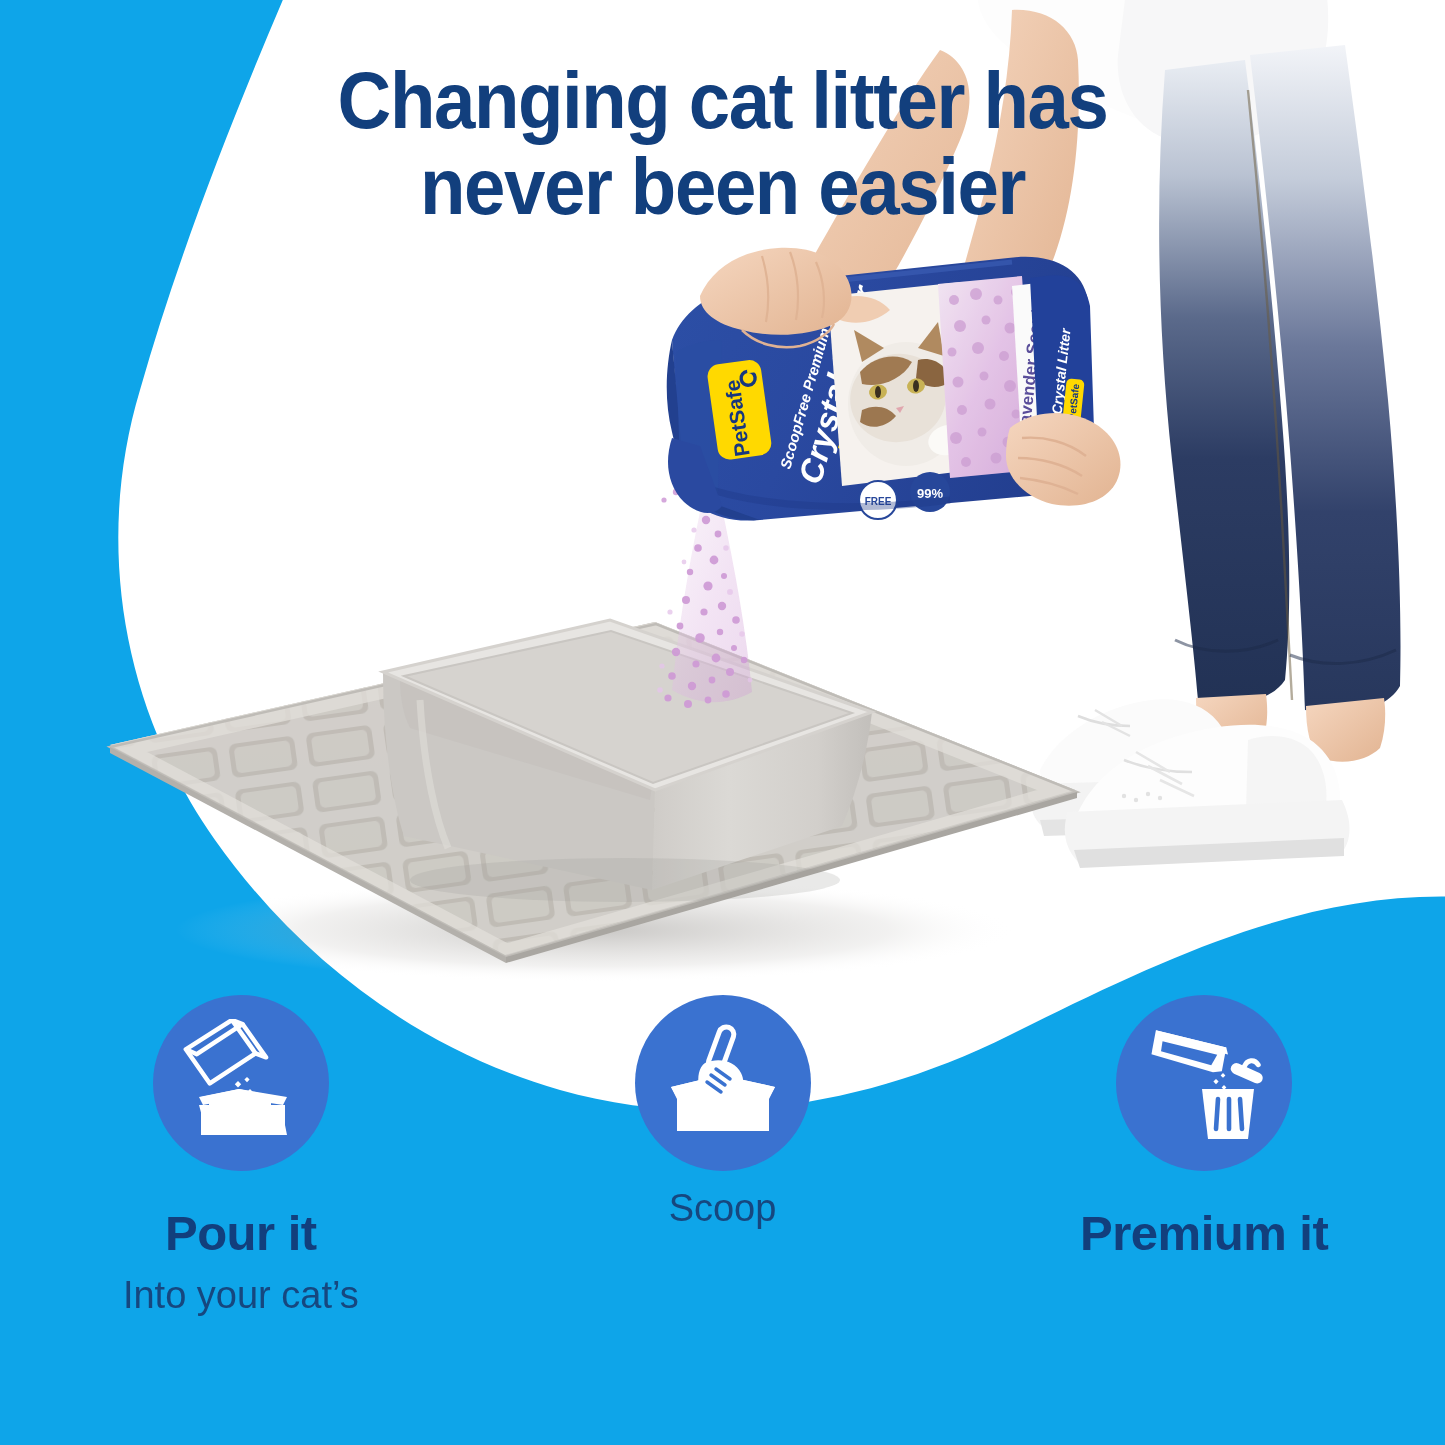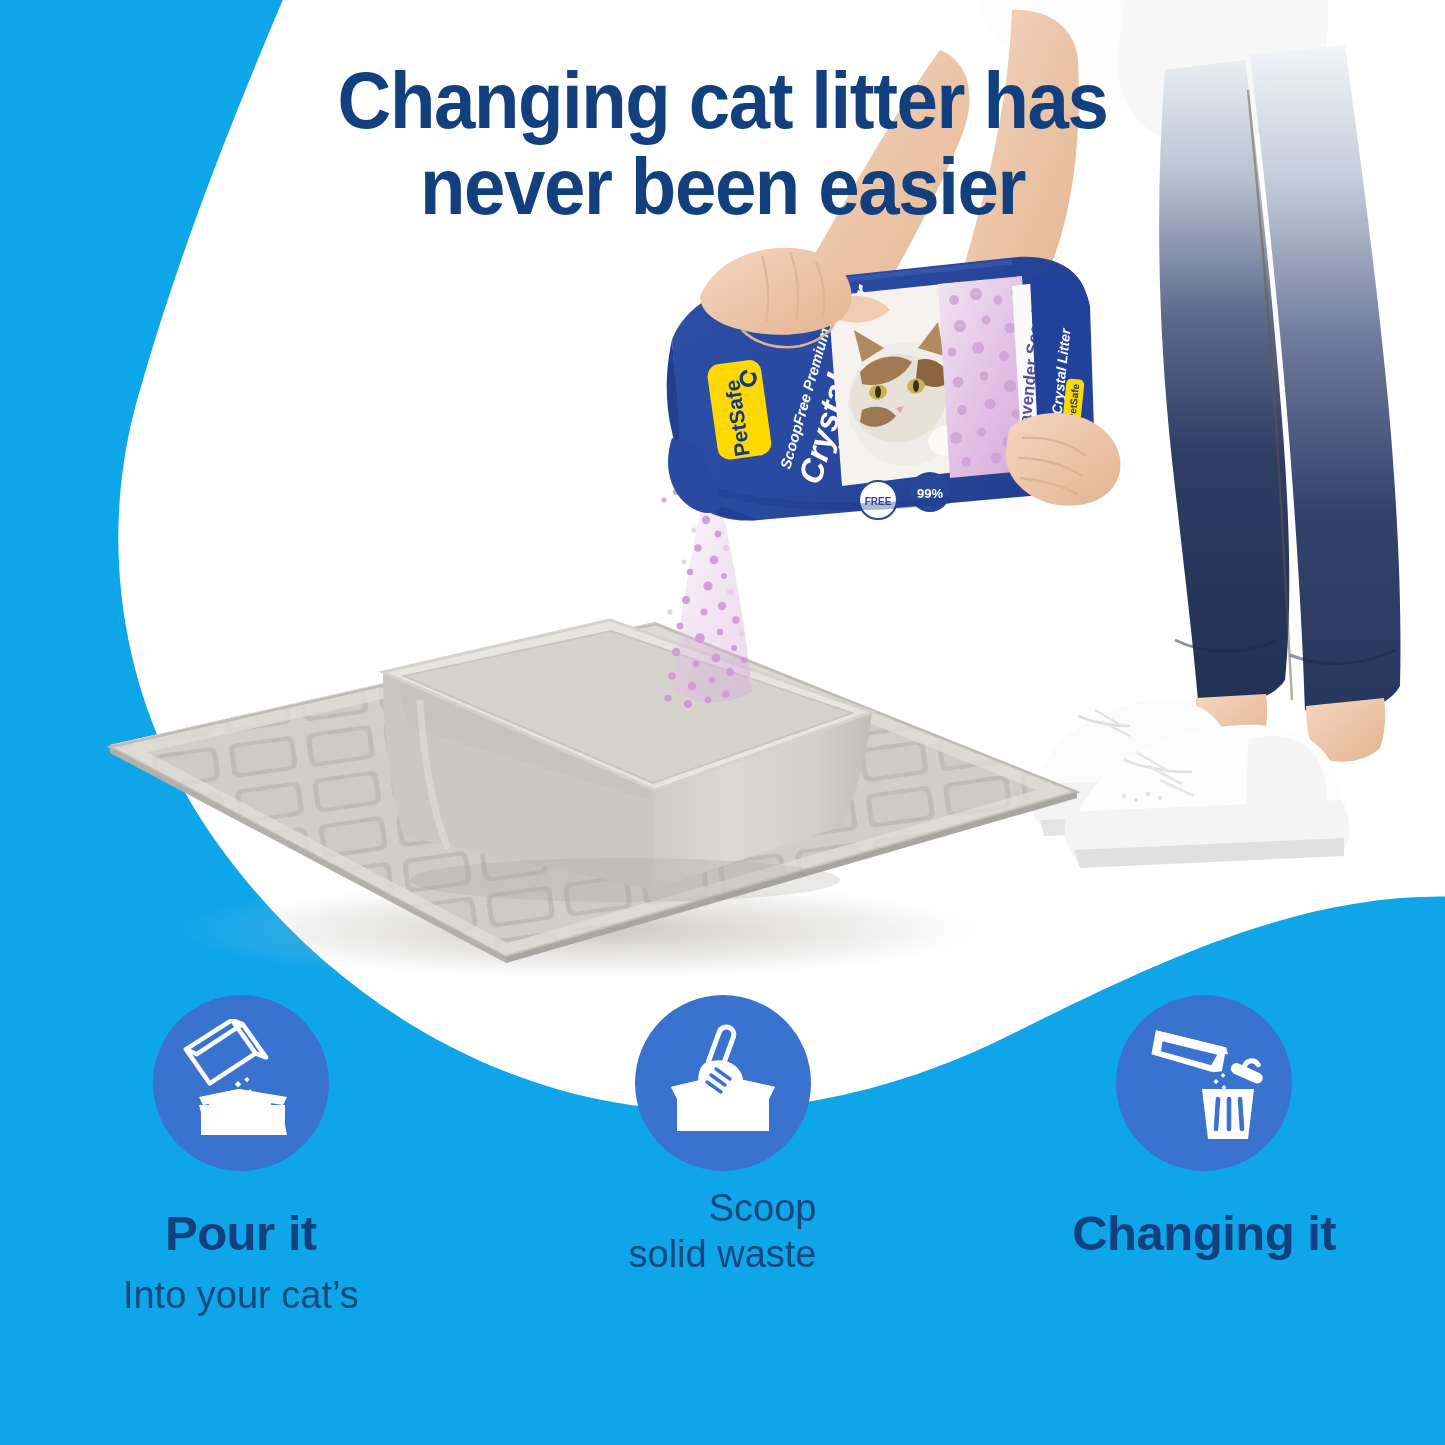--- a/index.html
+++ b/index.html
@@ -492,21 +492,20 @@
 
           <g stroke="#3a72d0" stroke-width="3.4" stroke-linecap="round">
             <line x1="52" y1="56" x2="66" y2="66"></line>
             <line x1="57" y1="50" x2="71" y2="60"></line>
             <line x1="48" y1="63" x2="62" y2="73"></line>
           </g>
         </svg>
       </div>
       <div class="step-desc">
         <div>Scoop</div>
-        <div>solid waste</div>
       </div>
     </div>
 
     <div class="step">
       <div class="circle">
         <svg width="128" height="128" viewBox="0 0 128 128">
 
           <g transform="rotate(20 48 40)">
             <path d="M 8,24 L 80,16 L 84,40 L 76,44 L 12,48 Z" fill="#ffffff"></path>
             <path d="M 8,24 L 14,30 L 84,22 L 80,16 Z" fill="#ffffff"></path>
@@ -528,18 +527,18 @@
           </g>
 
           <path d="M 62,70 L 114,70 L 108,120 L 68,120 Z" fill="#ffffff"></path>
           <g stroke="#3a72d0" stroke-width="4.6" stroke-linecap="round">
             <line x1="78" y1="80" x2="76" y2="110"></line>
             <line x1="89" y1="80" x2="89" y2="110"></line>
             <line x1="100" y1="80" x2="102" y2="110"></line>
           </g>
         </svg>
       </div>
-      <div class="step-title">Changing it</div>
+      <div class="step-title">Premium it</div>
     </div>
 
   </div>
 
 </div>
 
 </body></html>

